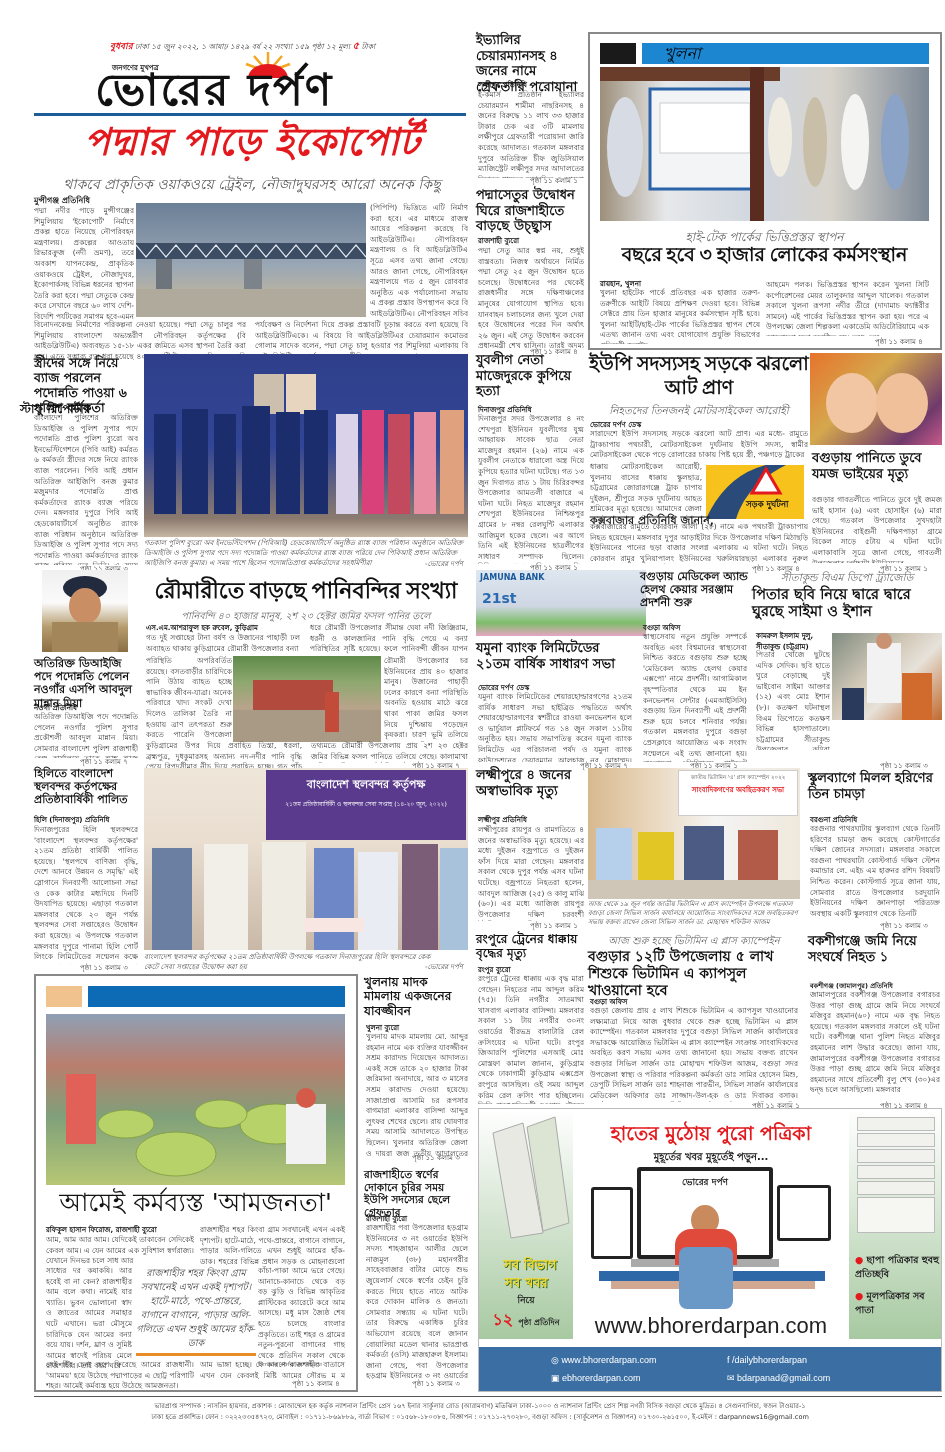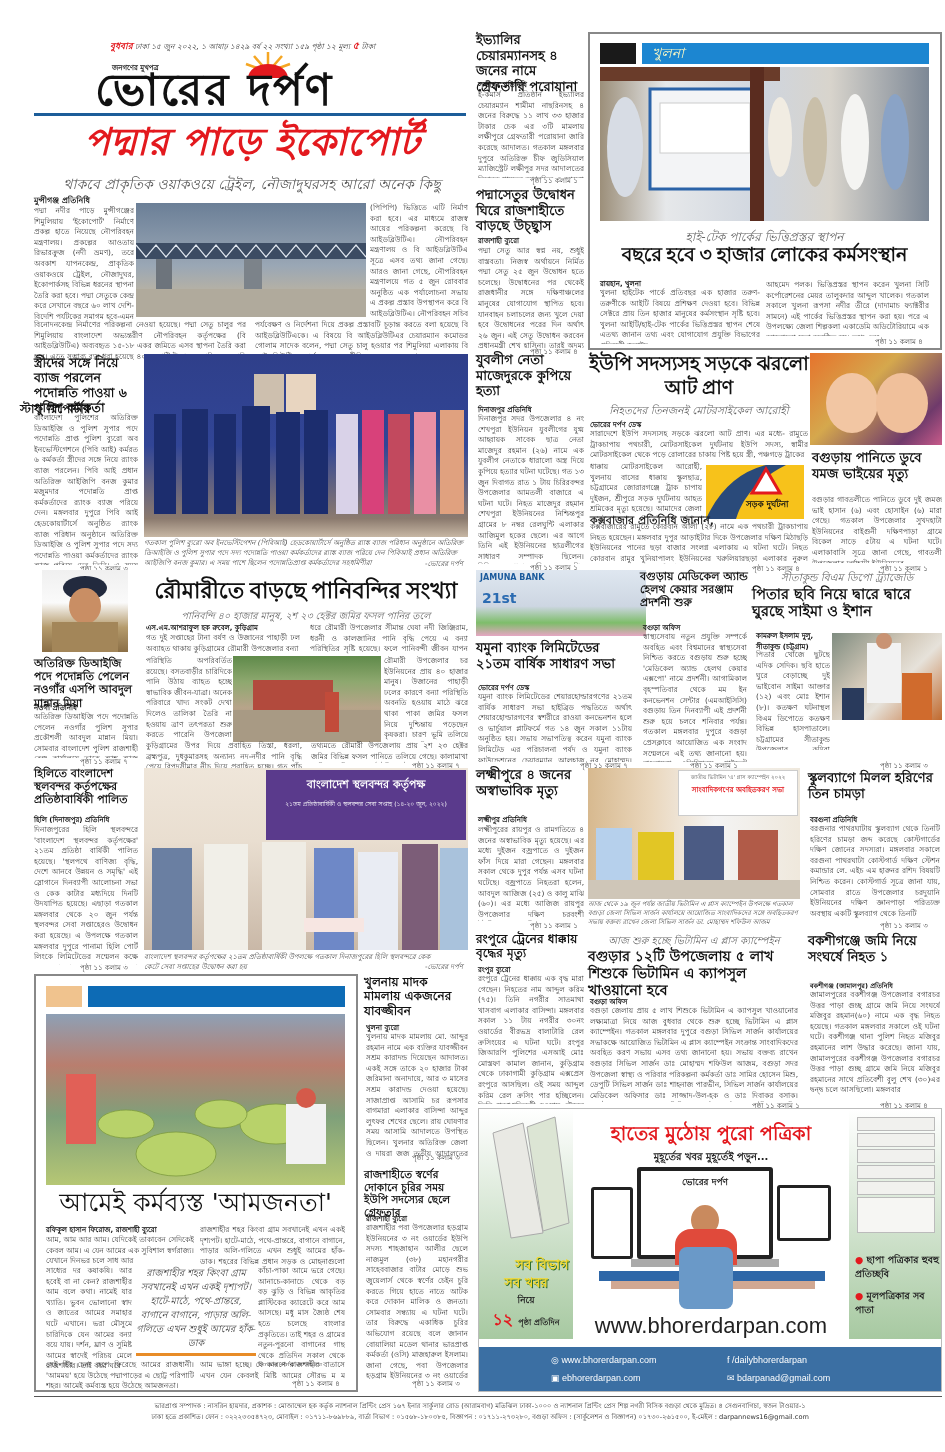--- a/index.html
+++ b/index.html
@@ -65,21 +65,21 @@
 <div class="abs t" style="left:478px;top:90px;width:106px;height:88px">ই-কমার্স প্রতিষ্ঠান ইভ্যালির চেয়ারম্যান শামীমা নাছরিনসহ ৪ জনের বিরুদ্ধে ১১ লাখ ৩৩ হাজার টাকার চেক এর ৩টি মামলায় লক্ষীপুরে গ্রেফতারী পরোয়ানা জারি করেছে আদালত। গতকাল মঙ্গলবার দুপুরে অতিরিক্ত চীফ জুডিসিয়াল ম্যাজিস্ট্রেট লক্ষীপুর সদর আদালতের বিচারক শামছুল আরেফিন এ আদেশ দেন। গ্রেফতারী</div>
 <div class="abs cont" style="left:530px;top:175px">পৃষ্ঠা ১১ কলাম ১</div>
 
 <div class="abs hd" style="left:476px;top:187px;width:112px;font-size:13px">পদ্মাসেতুর উদ্বোধন ঘিরে রাজশাহীতে বাড়ছে উচ্ছ্বাস</div>
 <div class="abs by" style="left:478px;top:236px;font-size:7px">রাজশাহী ব্যুরো</div>
 <div class="abs t" style="left:478px;top:246px;width:106px;height:102px">পদ্মা সেতু আর স্বপ্ন নয়, শুধুই বাস্তবতা। নিজস্ব অর্থায়নে নির্মিত পদ্মা সেতু ২৫ জুন উদ্বোধন হতে চলেছে। উদ্বোধনের পর থেকেই রাজধানীর সঙ্গে দক্ষিণাঞ্চলের মানুষের যোগাযোগ স্থাপিত হবে। যানবাহন চলাচলের জন্য খুলে দেয়া হবে উদ্বোধনের পরের দিন অর্থাৎ ২৬ জুন। এই সেতু উদ্বোধন করবেন প্রধানমন্ত্রী শেখ হাসিনা। তারই অদম্য নেতৃত্ব ও সাহসের উপর ভর করেই</div>
 <div class="abs cont" style="left:530px;top:346px">পৃষ্ঠা ১১ কলাম ৪</div>
 
 <div class="abs box" style="left:588px;top:32px;width:354px;height:318px"></div>
 <div class="abs" style="left:600px;top:43px;width:36px;height:21px;background:#1a1a1a"></div>
-<div class="abs" style="left:642px;top:43px;width:287px;height:21px;background:#1c86d1;color:#fef9c3;font-style:italic;font-size:14px;line-height:21px;padding-left:10px">
+<div class="abs" style="left:642px;top:43px;width:287px;height:21px;background:#1c86d1;color:#000000;font-style:italic;font-size:16px;line-height:21px;padding-left:22px">
   <span>খুলনা</span>
 </div>
 <div class="abs photo" style="left:600px;top:67px;width:329px;height:154px;background:linear-gradient(90deg,#9c8f7a 0%,#e6e8ea 20%,#cfd5de 50%,#d8d4cc 70%,#7d8896 100%)">
   <svg width="329" height="154" viewBox="0 0 329 154">
     <rect x="0" y="0" width="180" height="14" fill="#6a3c2a"></rect>
     <rect x="50" y="22" width="110" height="100" fill="#f3f4f6" stroke="#2b63a8" stroke-width="3"></rect>
     <rect x="60" y="36" width="90" height="50" fill="#ffffff" stroke="#ccc"></rect>
     <rect x="150" y="0" width="14" height="154" fill="#5a2c1f"></rect>
     <ellipse cx="180" cy="70" rx="12" ry="40" fill="#f1ece2"></ellipse>
     <ellipse cx="215" cy="75" rx="12" ry="45" fill="#c9bfa9"></ellipse>
@@ -316,21 +316,21 @@
 <div class="abs by" style="left:366px;top:1214px;font-size:7px">রাজশাহী ব্যুরো</div>
 <div class="abs t" style="left:366px;top:1223px;width:102px;height:158px">রাজশাহীর পবা উপজেলার হড়গ্রাম ইউনিয়নের ৩ নং ওয়ার্ডের ইউপি সদস্য শাহজাহান আলীর ছেলে নাজমুল (৩৮) মহানগরীর সাহেববাজার বাটার মোড়ে শুভ জুয়েলার্স থেকে স্বর্ণের চেইন চুরি করতে গিয়ে হাতে নাতে আটক করে দোকান মালিক ও জনতা। সোমবার সন্ধ্যায় এ ঘটনা ঘটে। তার বিরুদ্ধে একাধিক চুরির অভিযোগ রয়েছে বলে জানান বোয়ালিয়া মডেল থানার ভারপ্রাপ্ত কর্মকর্তা (ওসি) মাজহারুল ইসলাম। জানা গেছে, পবা উপজেলার হড়গ্রাম ইউনিয়নের ৩ নং ওয়ার্ডের ইউপি সদস্য শাহজাহান আলীর ছেলে নাজমুল (৩৮) সন্ধ্যার দিকে সাহেববাজার বাটারমোড়ে শুভ জুয়েলার্স</div>
 <div class="abs cont" style="left:412px;top:1378px">পৃষ্ঠা ১১ কলাম ৩</div>
 
 <div class="abs" style="left:478px;top:1108px;width:464px;height:284px;border:1px solid #bbb;background:#fff;overflow:hidden">
   <div style="position:absolute;left:0;top:0;width:94px;height:230px;background:linear-gradient(180deg,#fff 0%,#a7c9a1 100%)">
     <svg width="94" height="130" style="position:absolute;left:4px;top:4px">
       <path d="M10 20 L40 10 L60 120 L28 125 Z" fill="#e9e9e4" stroke="#aaa"></path>
       <path d="M44 14 L72 4 L86 110 L60 118 Z" fill="#dce5d4" stroke="#aaa"></path>
     </svg>
-    <div style="position:absolute;left:16px;width:94px;top:146px;text-align:center;font-size:13px;font-weight:bold;color:#f4d82b;text-shadow:1px 1px 0 #2b6b2b">সব বিভাগ</div>
+    <div style="position:absolute;left:4px;width:94px;top:146px;text-align:center;font-size:13px;font-weight:bold;color:#f4d82b;text-shadow:1px 1px 0 #2b6b2b">সব বিভাগ</div>
     <div style="position:absolute;left:0;width:94px;top:164px;text-align:center;font-size:13px;font-weight:bold;color:#f4d82b;text-shadow:1px 1px 0 #2b6b2b">সব খবর</div>
     <div style="position:absolute;left:0;width:94px;top:184px;text-align:center;font-size:9px;font-weight:bold">নিয়ে</div>
     <div style="position:absolute;left:0;width:94px;top:198px;text-align:center">
       <span style="font-size:16px;font-weight:bold;color:#e3191e">১২</span>
       <span style="font-size:8px;font-weight:bold">পৃষ্ঠা প্রতিদিন</span>
     </div>
   </div>
   <div style="position:absolute;left:96px;top:10px;width:272px;text-align:center;font-size:19px;font-weight:bold;color:#e3191e">হাতের মুঠোয় পুরো পত্রিকা</div>
   <div style="position:absolute;left:96px;top:40px;width:272px;text-align:center;font-size:10px;font-weight:bold">মুহূর্তের খবর মুহূর্তেই পড়ুন...</div>
   <div style="position:absolute;left:112px;top:58px;width:242px;height:142px">

